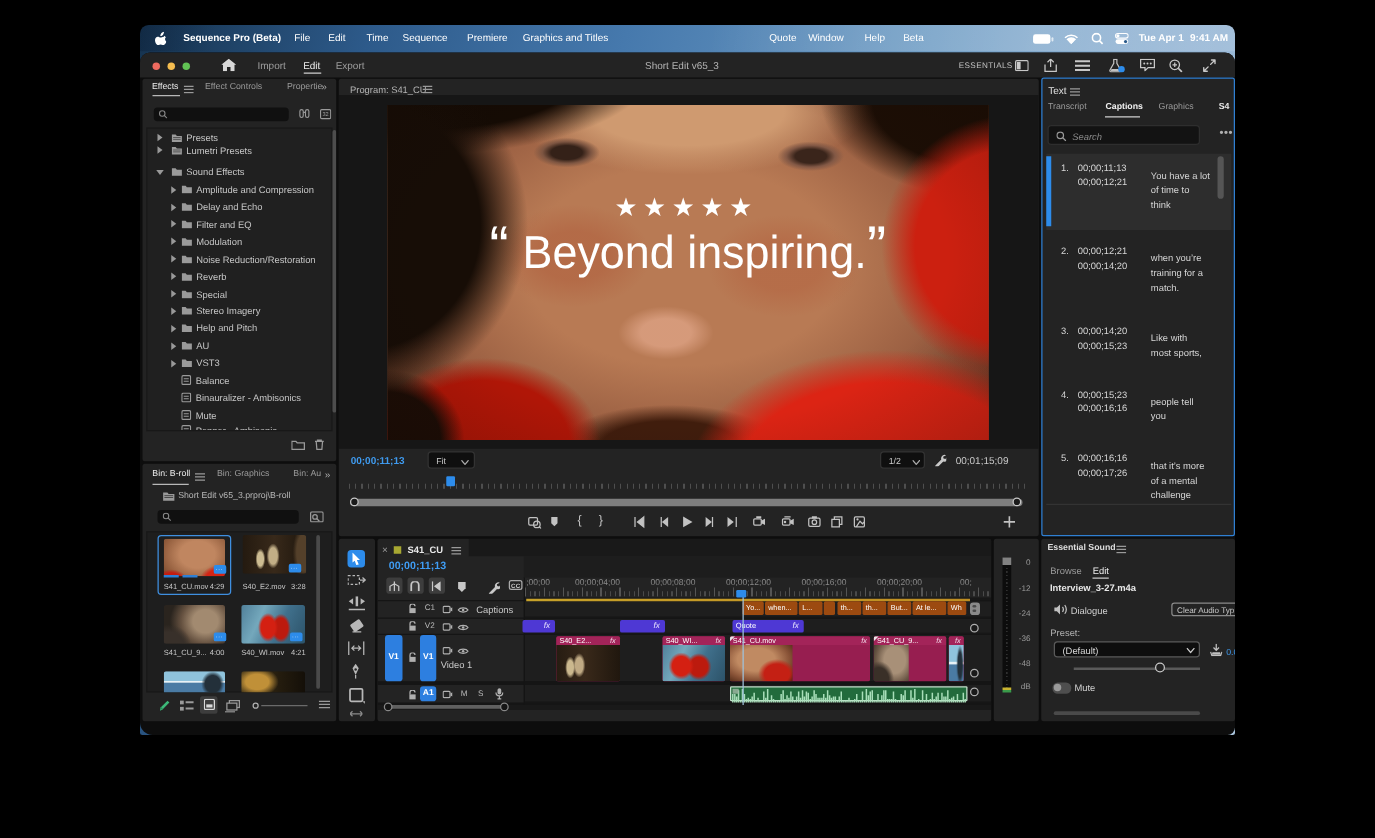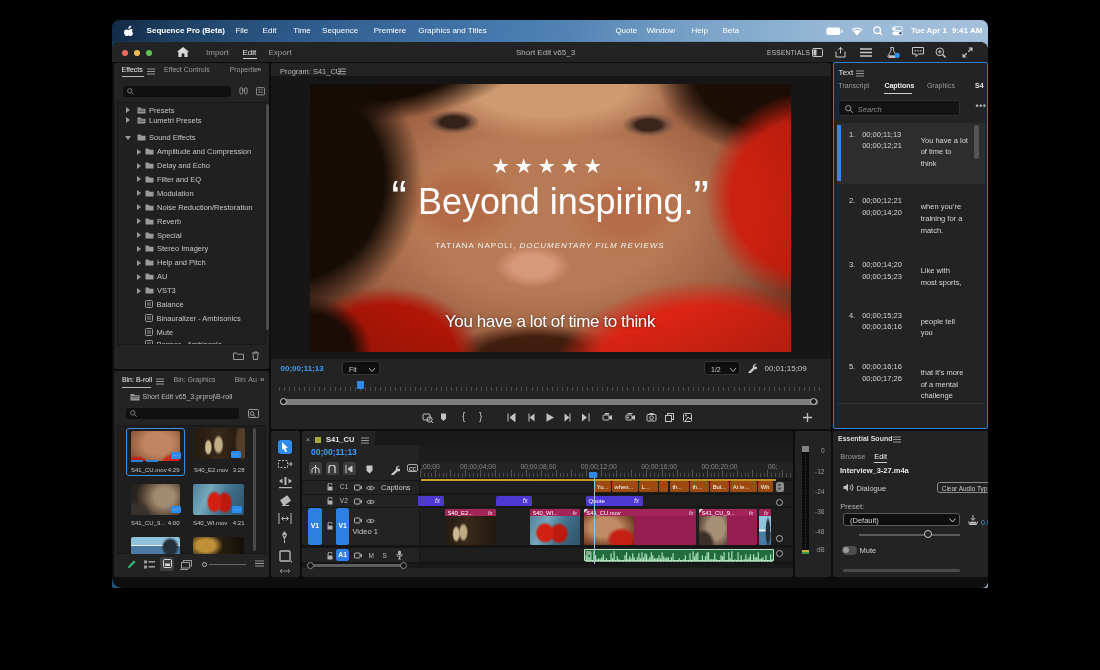--- a/index.html
+++ b/index.html
@@ -420,22 +420,20 @@
       radial-gradient(24% 16% at 47% 102%,#401d0d 0 48%,rgba(60,28,14,0) 78%),
       radial-gradient(38% 24% at 50% 2%,#cf9a70 0 42%,rgba(205,150,110,0) 78%),
       radial-gradient(15% 18% at 31% 45%,rgba(170,75,45,0.32) 0 40%,rgba(170,75,45,0) 85%),
       radial-gradient(15% 18% at 66% 48%,rgba(175,80,48,0.3) 0 40%,rgba(175,80,48,0) 85%),
       radial-gradient(75% 85% at 49% 48%,#b87a54 0 35%,#975c40 62%,#56301e 88%,#33190d 100%)">
       <div class="abs" style="left:0;top:0;width:481px;height:268px;background:radial-gradient(85% 95% at 49% 46%,rgba(0,0,0,0) 52%,rgba(16,7,3,0.34) 100%)"></div>
         <div class="abs" style="left:182px;top:70px;width:160px;font-size:20.5px;letter-spacing:4.6px;color:#fff;white-space:nowrap">★★★★★</div>
       <div class="abs qmark" style="left:82px;top:86px">“</div>
       <div class="abs qmark" style="left:384px;top:86px">”</div>
       <div class="abs" id="quote" style="left:104px;top:97px;width:270px;text-align:center;font-size:37px;color:#fff;white-space:nowrap;transform:scaleX(0.97);transform-origin:center">Beyond inspiring.</div>
-      <div class="abs" id="attrib" style="left:0;top:157px;width:481px;text-align:center;font-size:8px;letter-spacing:1px;color:#f2f2f2">TATIANA NAPOLI, <i>DOCUMENTARY FILM REVIEWS</i></div>
-      <div class="abs" id="capline" style="left:0;top:227.5px;width:481px;text-align:center;font-size:17px;letter-spacing:-0.4px;color:#fff;text-shadow:0 0 3px rgba(0,0,0,0.55)">You have a lot of time to think</div>
     </div>
     <span class="abs" style="left:9.5px;top:301px;font-size:8px;font-weight:bold;color:#3f9bf0">00;00;11;13</span>
     <div class="abs" style="left:71px;top:298.7px;width:38px;height:14px;background:#0f0f0f;border:1px solid #333;border-radius:3px">
       <span class="abs" style="left:6px;top:3.5px;font-size:7px;color:#ccc">Fit</span>
       <svg class="abs" style="left:26px;top:5.5px" width="6" height="4" viewBox="0 0 6 4">
           <path d="M0 0l3 3.5L6 0" stroke="#aaa" fill="none"></path>
         </svg>
     </div>
     <div class="abs" style="left:433px;top:298.7px;width:36px;height:14px;background:#0f0f0f;border:1px solid #333;border-radius:3px">
       <span class="abs" style="left:6px;top:3.5px;font-size:7px;color:#ccc">1/2</span>

